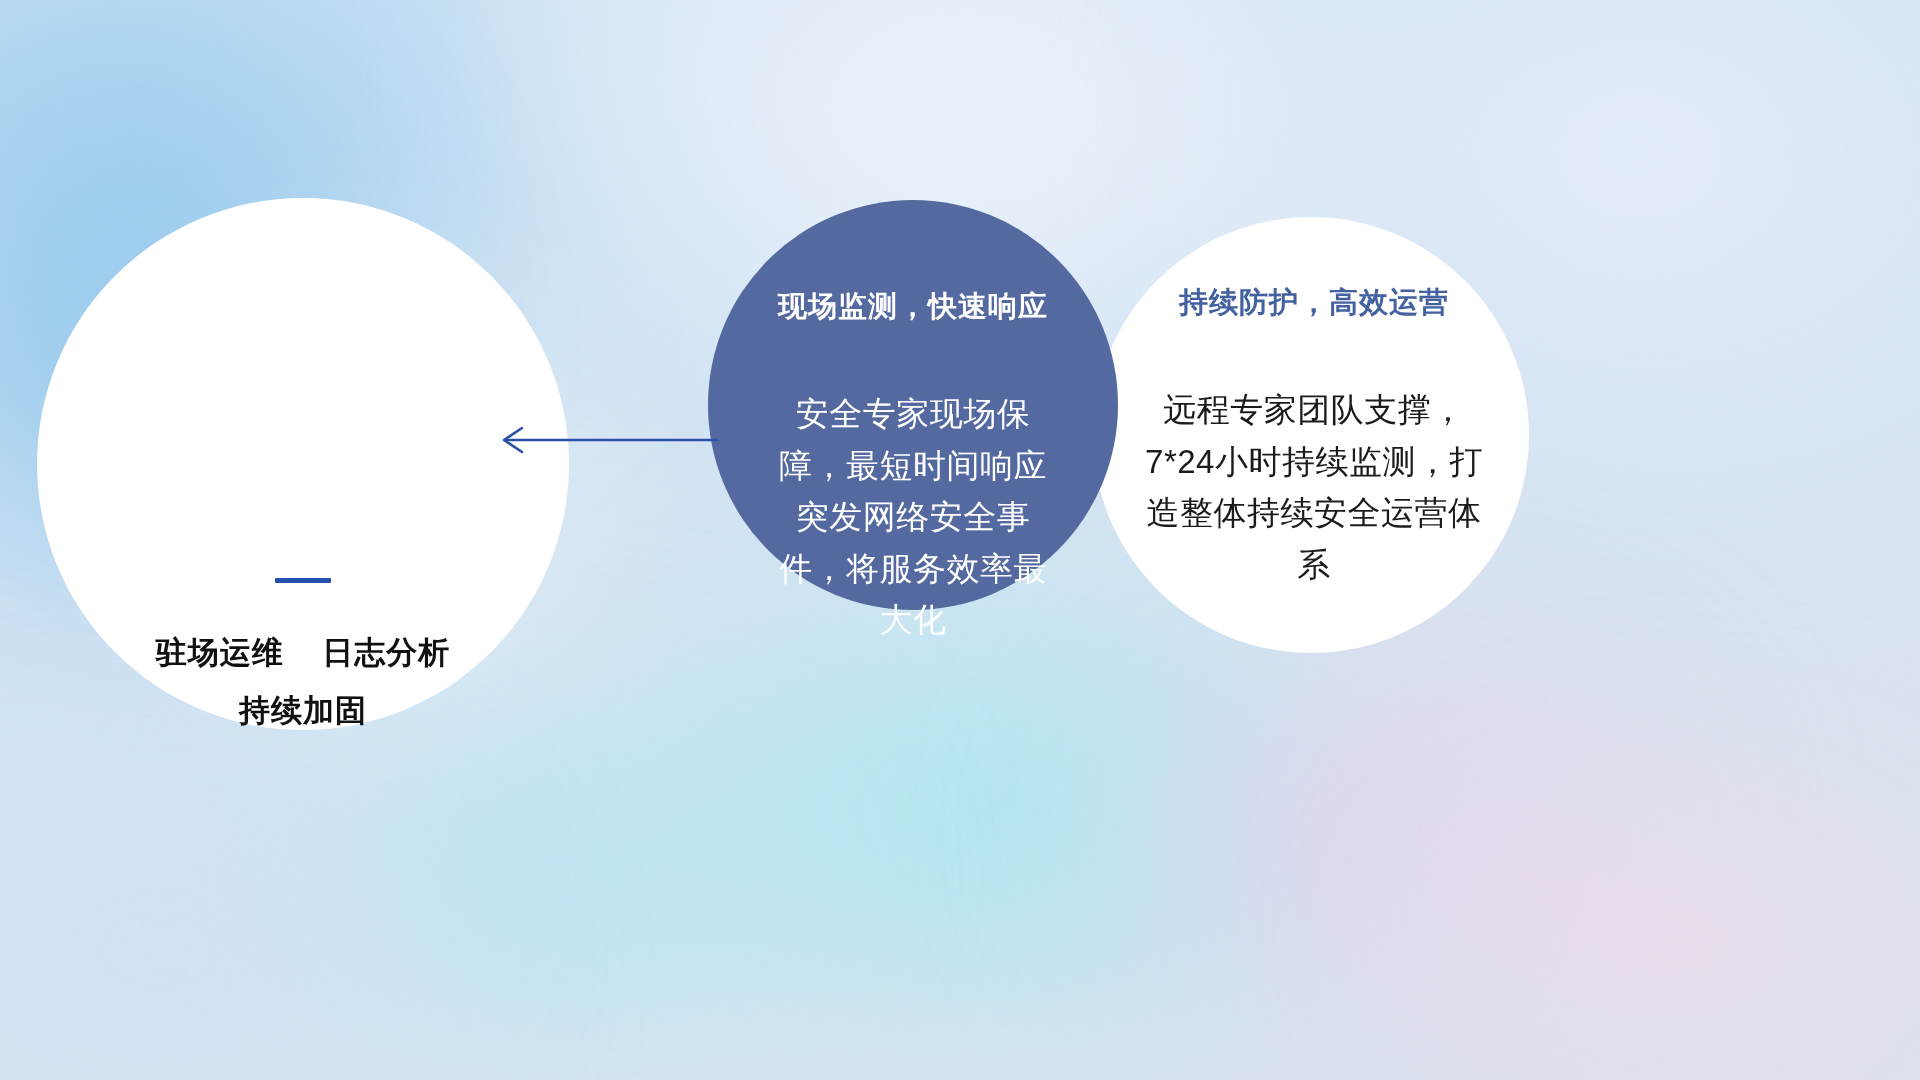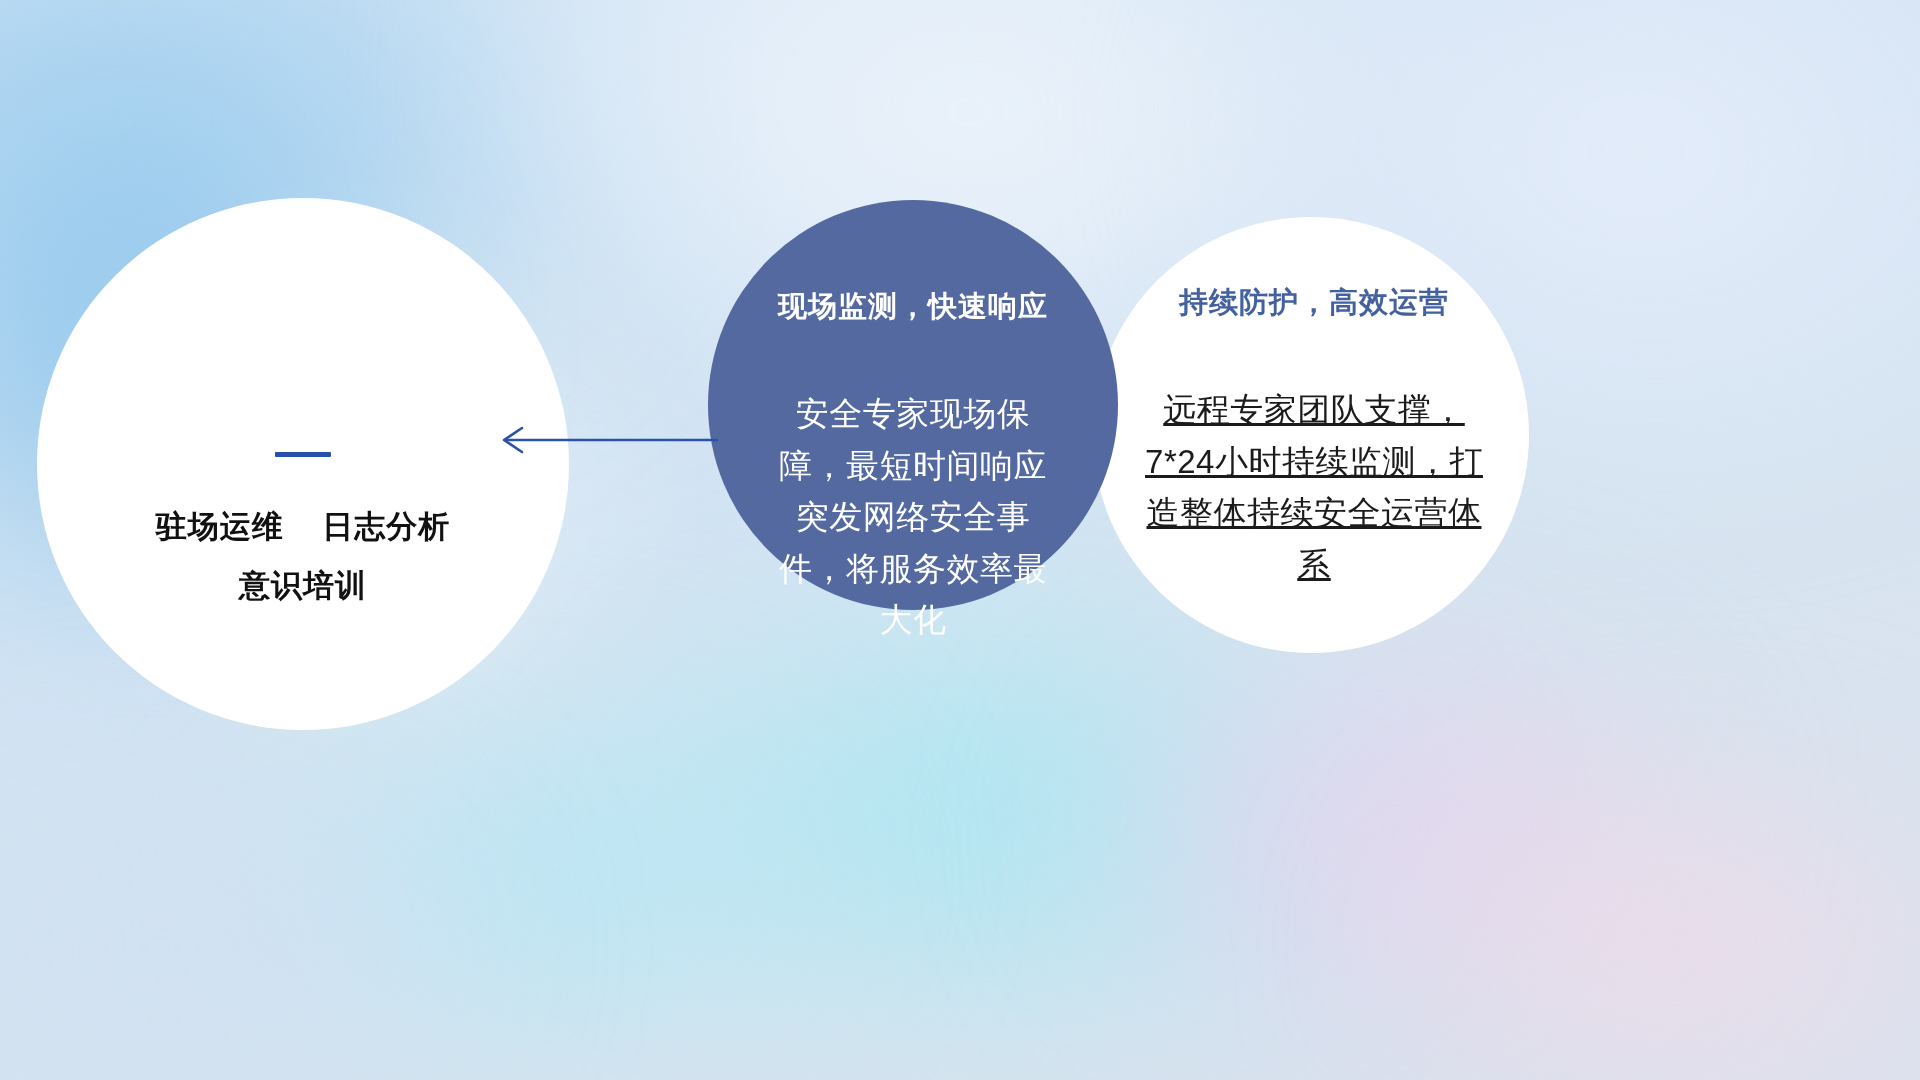--- a/index.html
+++ b/index.html
@@ -92,21 +92,21 @@
 
   #circle-left {
     left: 37px;
     top: 198px;
     width: 532px;
     height: 532px;
     background: #ffffff;
     display: flex;
     flex-direction: column;
     align-items: center;
-    justify-content: center;
+    justify-content: flex-end;
     padding-top: 128px;
   }
 
   .accent-dash {
     width: 56px;
     height: 5px;
     background: #2650ad;
     border-radius: 1px;
     margin-bottom: 52px;
   }
@@ -183,21 +183,21 @@
   #right-text .card-title { color: #44619f; }
 
   .card-body {
     margin-top: 64px;
     font-size: 33px;
     font-weight: 400;
     line-height: 1.56;
     letter-spacing: 0.5px;
   }
   #mid-text .card-body { color: #ffffff; width: 300px; }
-  #right-text .card-body { color: #1b1b1b; width: 348px; text-decoration: underline; }
+  #right-text .card-body { color: #1b1b1b; width: 348px; }
 
   
   #arrow {
     position: absolute;
     left: 492px;
     top: 418px;
     width: 230px;
     height: 44px;
     z-index: 4;
   }
@@ -225,21 +225,21 @@
 
   <svg id="arrow" viewBox="0 0 230 44">
     <line x1="226" y1="22" x2="14" y2="22" stroke="#2a52a8" stroke-width="2.6"></line>
     <polyline points="30,10 12,22 30,34" fill="none" stroke="#2a52a8" stroke-width="2.6" stroke-linecap="round" stroke-linejoin="round"></polyline>
   </svg>
 
   <div id="circle-left" class="circle">
     <div class="accent-dash"></div>
     <div class="left-lines">
       <div class="left-line">驻场运维    日志分析</div>
-      <div class="left-line">意识培训</div>
+      <div class="left-line">持续加固</div>
     </div>
   </div>
 
   <div id="mid-text" class="card-text">
     <div class="card-title">现场监测，快速响应</div>
     <div class="card-body">安全专家现场保障，最短时间响应突发网络安全事件，将服务效率最大化</div>
   </div>
 
   <div id="right-text" class="card-text">
     <div class="card-title">持续防护，高效运营</div>

